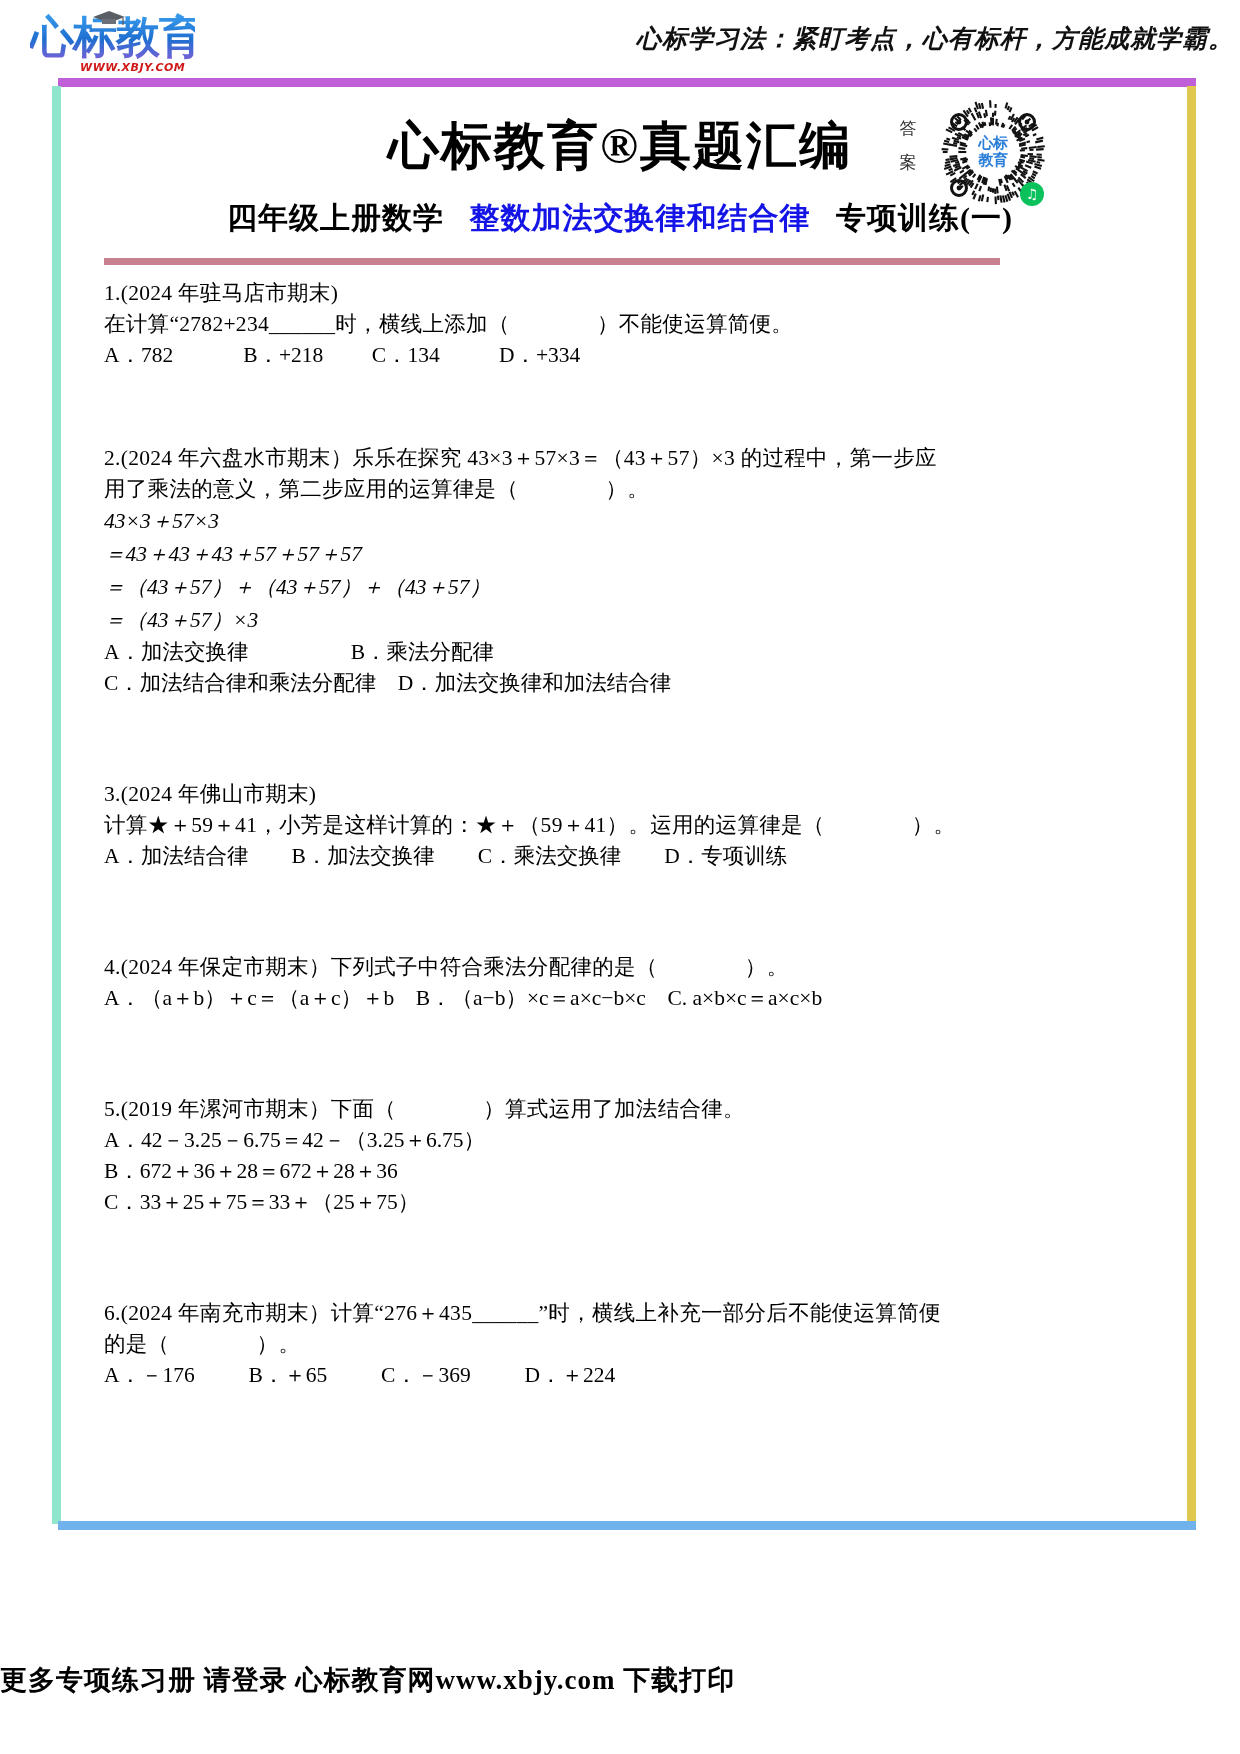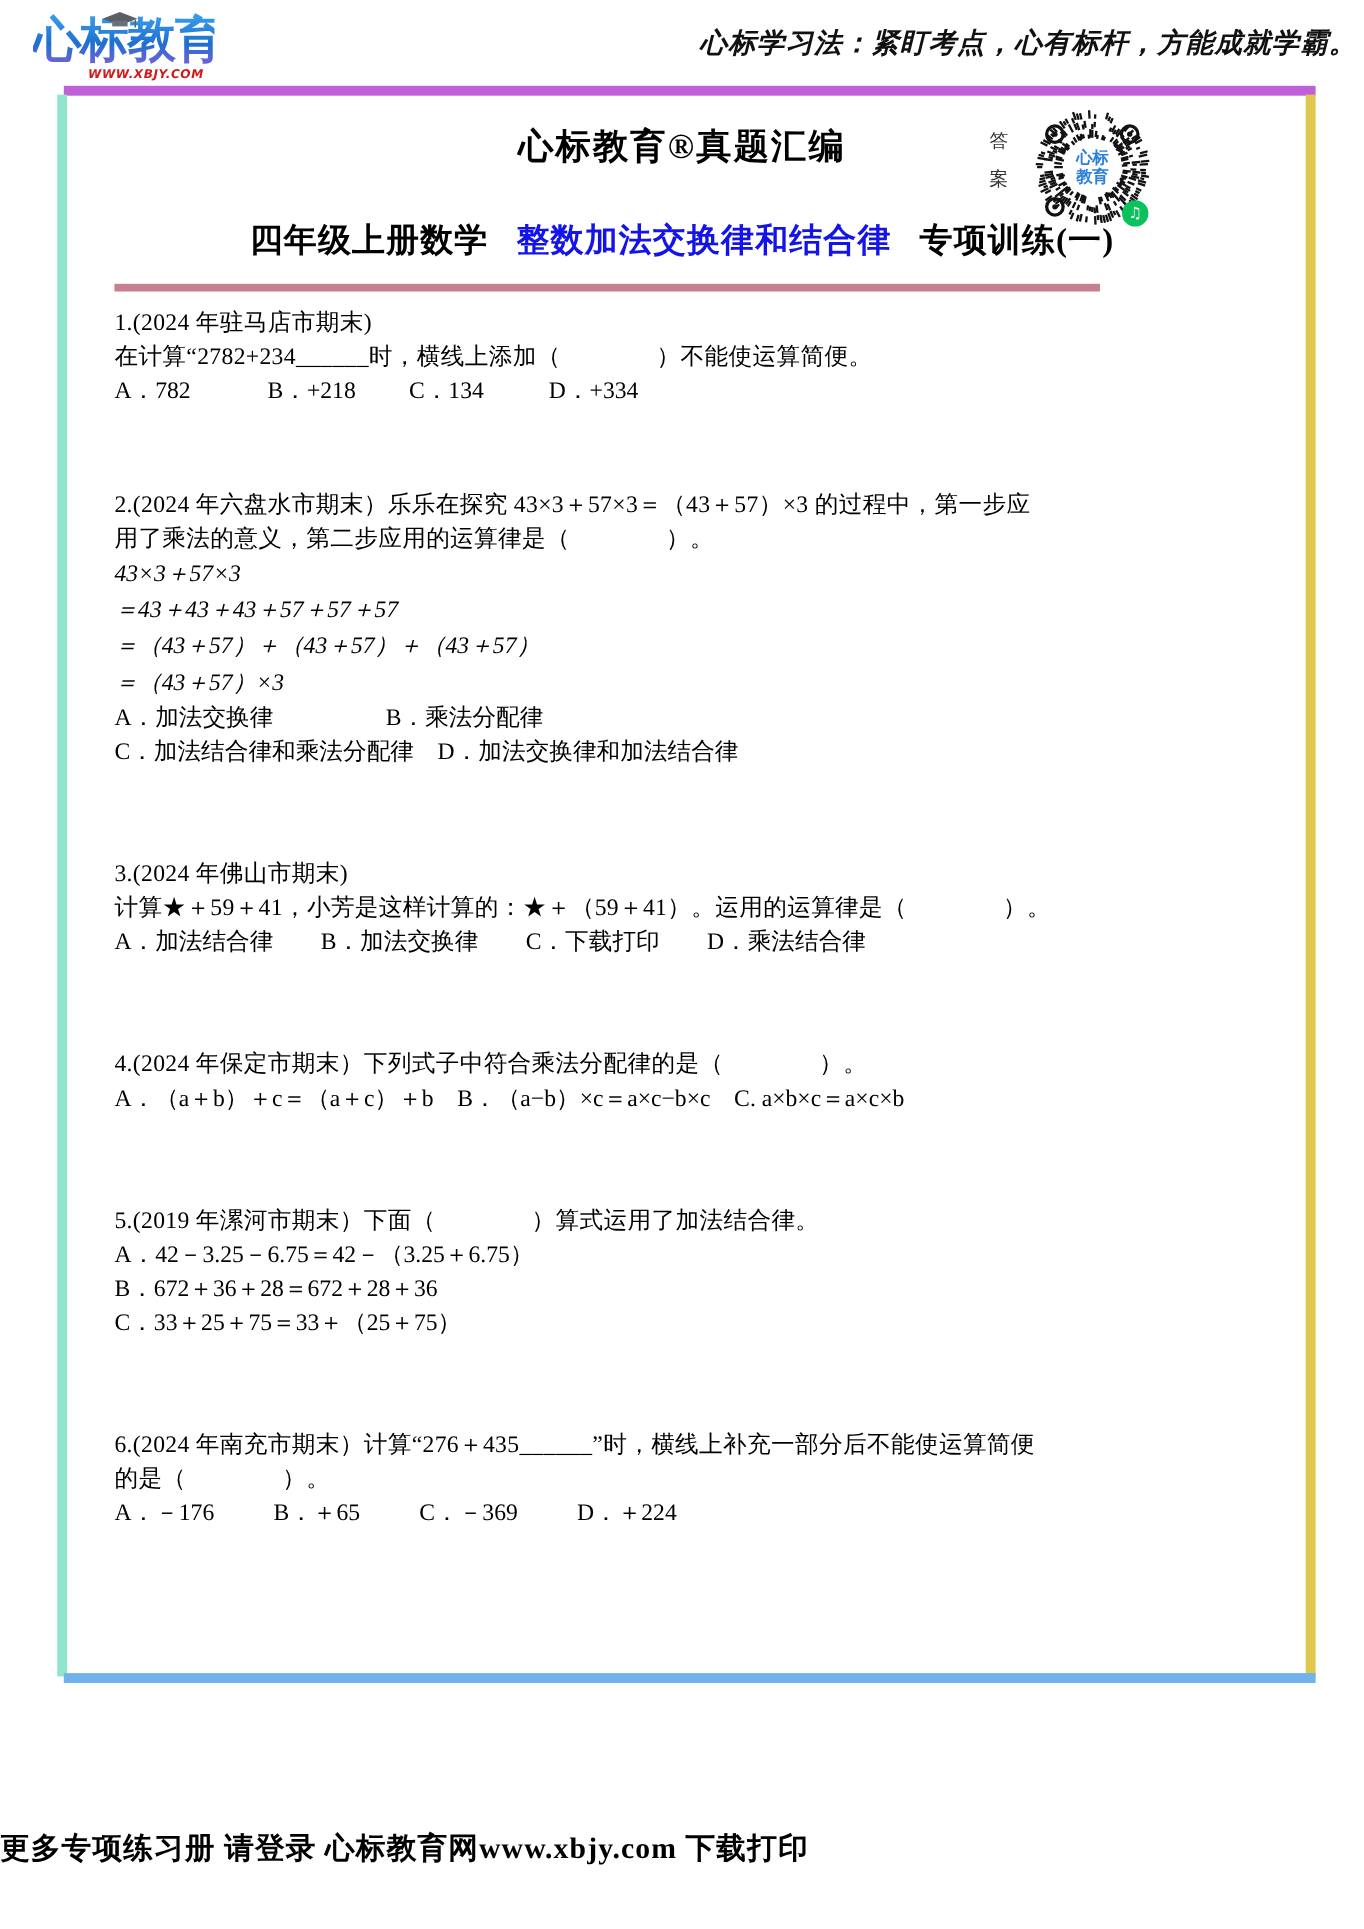--- a/index.html
+++ b/index.html
@@ -97,21 +97,21 @@
     background: #6fb2ec;
   }
 
   
   .doc-title {
     position: absolute;
     left: 0; top: 112px;
     width: 1240px;
     text-align: center;
     font-family: "Liberation Serif", serif;
-    font-size: 32px;
+    font-size: 51px;
     font-weight: bold;
     letter-spacing: 2px;
     color: #000;
   }
   .doc-subtitle {
     position: absolute;
     left: 0; top: 198px;
     width: 1240px;
     text-align: center;
     font-size: 30px;
@@ -515,21 +515,21 @@
     <div class="math-line">＝（43＋57）×3</div>
     <div class="opt-line">A．加法交换律                   B．乘法分配律</div>
     <div class="opt-line">C．加法结合律和乘法分配律    D．加法交换律和加法结合律</div>
   </div>
 
   <div class="gap-lg"></div>
 
   <div class="q-block">
     <div class="q-line">3.(2024 年佛山市期末)</div>
     <div class="q-line">计算★＋59＋41，小芳是这样计算的：★＋（59＋41）。运用的运算律是（　　　　）。</div>
-    <div class="opt-line">A．加法结合律        B．加法交换律        C．下载打印        D．乘法结合律</div>
+    <div class="opt-line">A．加法结合律        B．加法交换律        C．乘法交换律        D．专项训练</div>
   </div>
 
   <div class="gap-lg"></div>
 
   <div class="q-block">
     <div class="q-line">4.(2024 年保定市期末）下列式子中符合乘法分配律的是（　　　　）。</div>
     <div class="opt-line">A．（a＋b）＋c＝（a＋c）＋b    B．（a−b）×c＝a×c−b×c    C. a×b×c＝a×c×b</div>
   </div>
 
   <div class="gap-lg"></div>

